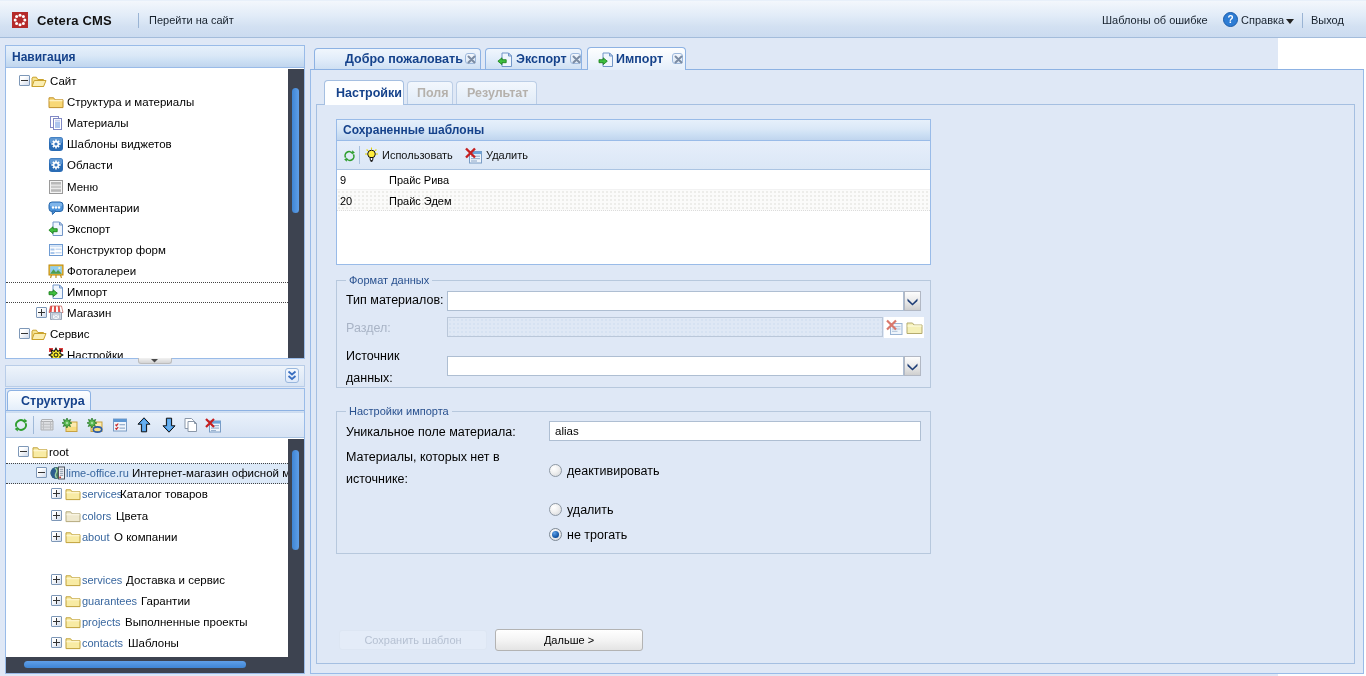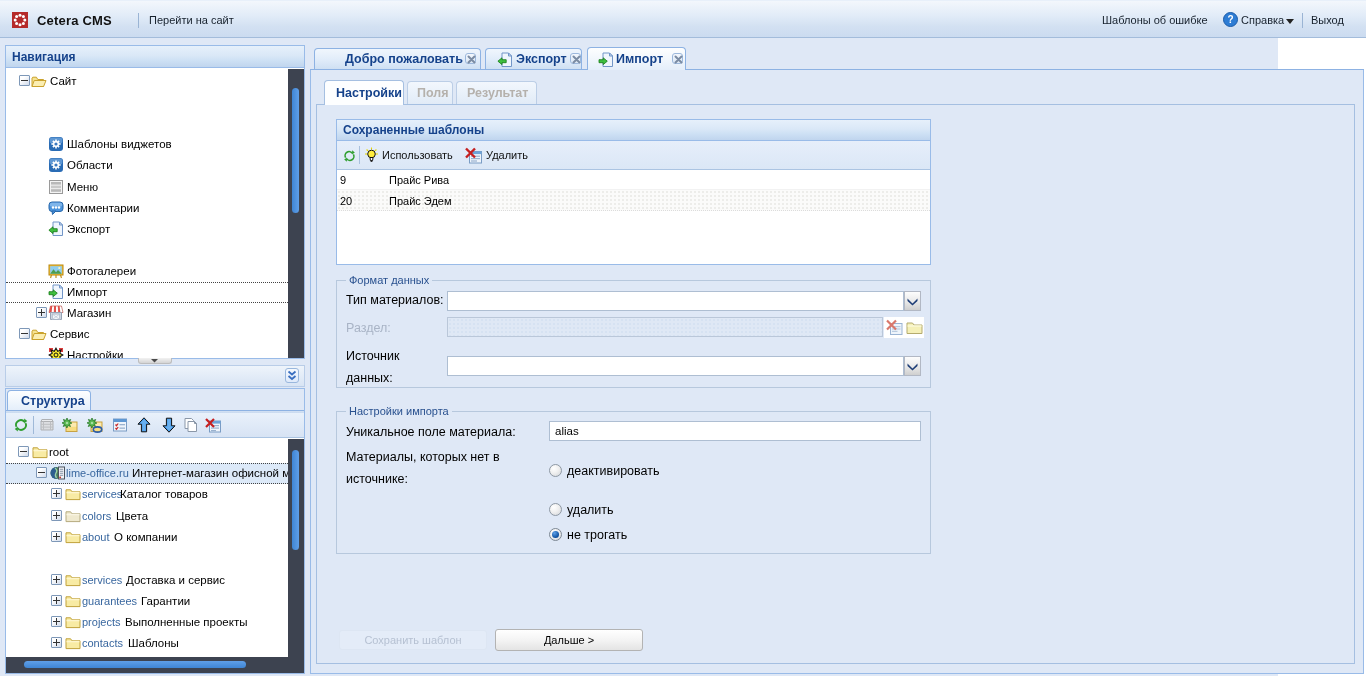--- a/index.html
+++ b/index.html
@@ -97,20 +97,36 @@
   <div class="trow" style="top:2px">
    <span class="pm" style="left:13px;top:4px">
             <i></i>
           </span>
    <svg class="i16" style="left:25px;top:2px" viewBox="0 0 16 16">
             <path d="M1 5 L1 13.5 L12.5 13.5 L12.5 6.5 L6.8 6.5 L5.4 4.2 L1.8 4.2 Z" fill="#f6e391" stroke="#caa22d" stroke-width="1"></path>
             <path d="M3.2 7.5 L15 7.5 L12.6 13.5 L1 13.5 Z" fill="#fbeeb2" stroke="#caa22d" stroke-width="1"></path>
           </svg>
    <span class="tl" style="left:44px">Сайт</span>
   </div>
+  <div class="trow" style="top:23px">
+   <svg class="i16" style="left:42px;top:2px" viewBox="0 0 16 16">
+            <path d="M1 3.8 L5.6 3.8 L7 5.8 L15 5.8 L15 13.6 L1 13.6 Z" fill="#f8d876" stroke="#c1912a" stroke-width="1"></path>
+            <path d="M1.5 6.6 L14.5 6.6" stroke="#fdf0c0" stroke-width="1.4"></path>
+          </svg>
+   <span class="tl" style="left:61px">Структура и материалы</span>
+  </div>
+  <div class="trow" style="top:44px">
+   <svg class="i16" style="left:42px;top:2px" viewBox="0 0 16 16">
+            <rect x="2.5" y="1.5" width="8" height="11" fill="#fff" stroke="#8189c5"></rect>
+            <rect x="5.5" y="3.5" width="8" height="11" fill="#fff" stroke="#8189c5"></rect>
+            <rect x="7" y="6.5" width="5" height="6.5" fill="#aec6ee"></rect>
+            <line x1="7" y1="5.3" x2="12" y2="5.3" stroke="#b9c4e8"></line>
+          </svg>
+   <span class="tl" style="left:61px">Материалы</span>
+  </div>
   <div class="trow" style="top:65px">
    <svg class="i16" style="left:42px;top:2px" viewBox="0 0 16 16">
             <rect x="1" y="1" width="14" height="14" rx="3" fill="#2a6cb5"></rect>
             <rect x="1.6" y="1.6" width="12.8" height="6" rx="2.5" fill="#5e97d3"></rect>
             <g stroke="#fff" stroke-width="1.6">
               <line x1="8" y1="3.4" x2="8" y2="12.6"></line>
               <line x1="3.4" y1="8" x2="12.6" y2="8"></line>
               <line x1="4.9" y1="4.9" x2="11.1" y2="11.1"></line>
               <line x1="11.1" y1="4.9" x2="4.9" y2="11.1"></line>
             </g>
@@ -156,20 +172,31 @@
           </svg>
    <span class="tl" style="left:61px">Комментарии</span>
   </div>
   <div class="trow" style="top:150px">
    <svg class="i16" style="left:42px;top:2px" viewBox="0 0 16 16">
             <path d="M5 1 L11.5 1 L14.5 4 L14.5 14.5 L5 14.5 Z" fill="#f0f6fd" stroke="#7296c8"></path>
             <path d="M11.5 1 L11.5 4 L14.5 4 Z" fill="#cfe0f3" stroke="#7296c8"></path>
             <path d="M9.2 7.7 L9.2 10.7 L5 10.7 L5 12.6 L0.9 9.2 L5 5.8 L5 7.7 Z" fill="#3fbf3f" stroke="#157a15" stroke-width="0.8"></path>
           </svg>
    <span class="tl" style="left:61px">Экспорт</span>
+  </div>
+  <div class="trow" style="top:171px">
+   <svg class="i16" style="left:42px;top:2px" viewBox="0 0 16 16">
+            <rect x="1.5" y="2.5" width="13" height="11" fill="#fff" stroke="#6f9bd2"></rect>
+            <rect x="2.2" y="3.2" width="11.6" height="2" fill="#cfe0f4"></rect>
+            <rect x="2.5" y="6.5" width="4" height="2" fill="#a9c7ec"></rect>
+            <rect x="7.5" y="6.5" width="6" height="1.4" fill="#c4d8f0"></rect>
+            <rect x="2.5" y="10" width="4" height="2" fill="#a9c7ec"></rect>
+            <rect x="7.5" y="10" width="6" height="1.4" fill="#c4d8f0"></rect>
+          </svg>
+   <span class="tl" style="left:61px">Конструктор форм</span>
   </div>
   <div class="trow" style="top:192px">
    <svg class="i16" style="left:42px;top:2px" viewBox="0 0 16 16">
             <path d="M3.5 12 L2.5 15 M12.5 12 L13.5 15 M8 12 L8 15" stroke="#c79b2e" stroke-width="1.3"></path>
             <rect x="1" y="2" width="14" height="10" fill="#f5c443" stroke="#b8860b"></rect>
             <rect x="2.2" y="3.2" width="11.6" height="7.6" fill="#8ecdf0"></rect>
             <path d="M2.2 10.8 L5.5 6.2 L8 9.2 L10 7 L13.8 10.8 Z" fill="#4f9e4f"></path>
             <circle cx="11.3" cy="5" r="1.1" fill="#fdf6c3"></circle>
           </svg>
    <span class="tl" style="left:61px">Фотогалереи</span>

